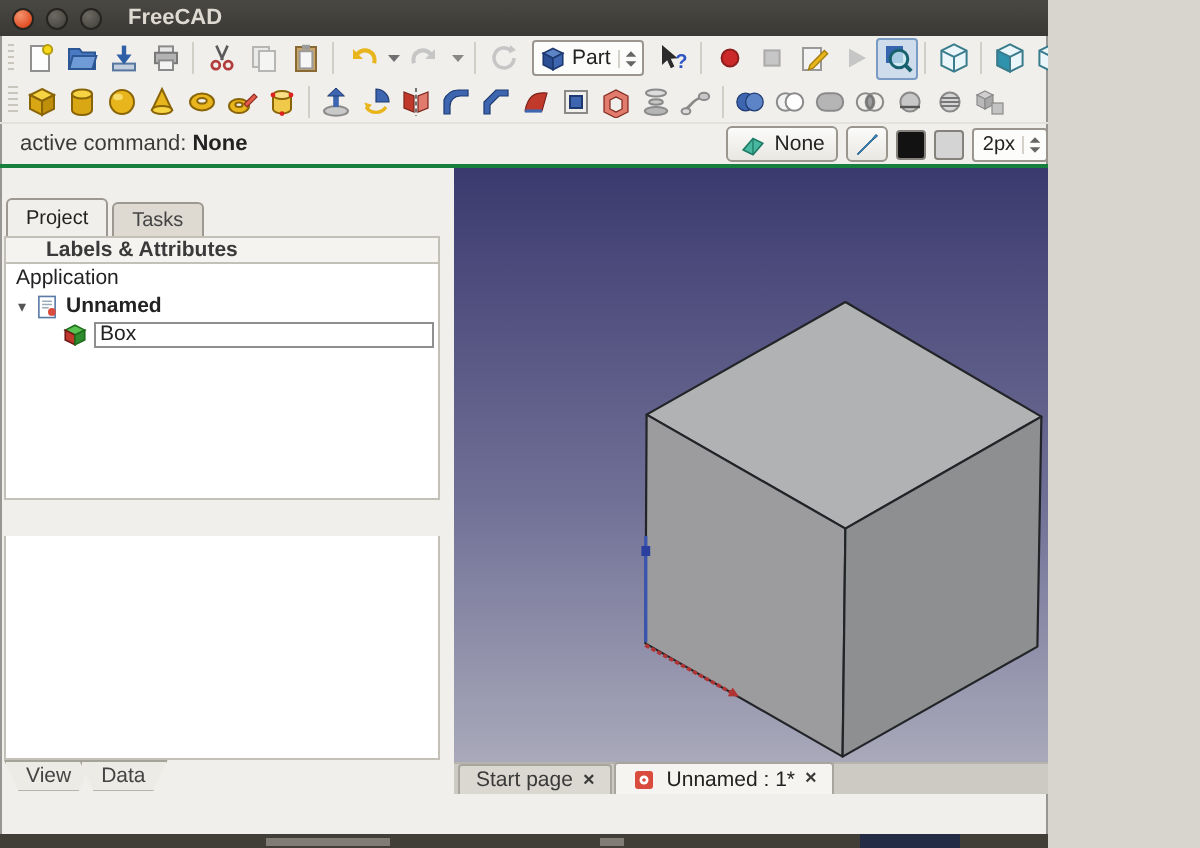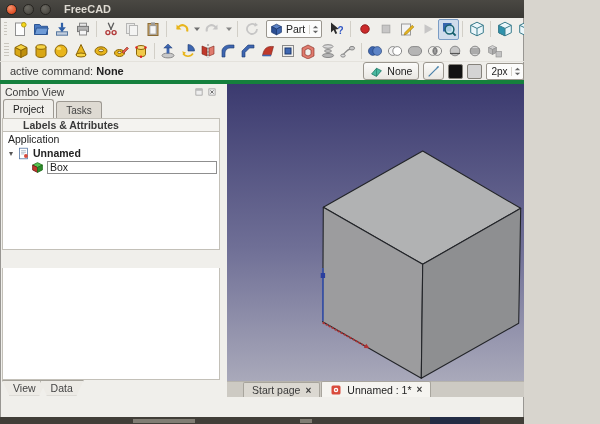--- a/index.html
+++ b/index.html
@@ -29,21 +29,21 @@
   .ti svg{width:100%;height:100%;display:block;}
   .tsep{width:1px;height:16px;background:#d2cfc7;margin:0 3px;}
   .combo{display:flex;align-items:center;gap:3px;width:88px;height:18px;background:#fcfcfb;
     border:1px solid #9a968e;border-radius:2px;padding:0 2px 0 3px;margin:0 4px;box-sizing:border-box;}
   .combo .wbicon{width:13px;height:13px;} .combo .wbicon svg{width:100%;height:100%;display:block;}
   .combo .clabel{font-size:10.5px;color:#222;}
   .spincol{margin-left:auto;display:flex;flex-direction:column;gap:1px;border-left:1px solid #d5d2ca;padding-left:2px;}
   .spincol .sarr{width:7px;height:4px;} .spincol .sarr svg{width:100%;height:100%;display:block;}
   
   .cmdbar{position:absolute;left:0;top:62px;width:600px;height:22px;display:flex;align-items:center;
-    border-bottom:4px solid #15803d;box-sizing:border-box;}
+    border-bottom:2px solid #15803d;box-sizing:border-box;}
   .cmdtext{padding-left:10px;color:#3a3a3a;}
   .cmdtext b{color:#222;}
   .tray{margin-left:auto;display:flex;align-items:center;gap:4px;padding-right:7px;}
   .tray-btn{height:18px;border:1px solid #9a968e;border-radius:3px;background:linear-gradient(#fbfbfa,#e9e7e2);
     display:flex;align-items:center;gap:4px;padding:0 6px;box-sizing:border-box;font-size:10.5px;color:#222;}
   .tray-btn .ti{width:13px;height:13px;}
   .tray-btn.iconic{padding:0 3px;}
   .swatch{width:15px;height:15px;border:1px solid #85827b;border-radius:2px;box-sizing:border-box;}
   .swatch.black{background:#121212;} .swatch.face{background:#d4d4d4;}
   .spinbox{height:17px;border:1px solid #9a968e;border-radius:2px;background:#fcfcfb;display:flex;
@@ -77,21 +77,21 @@
   .btabs{position:absolute;left:2px;bottom:0;height:17px;display:flex;}
   .btab{height:16px;padding:0 11px;display:flex;align-items:center;font-size:10.5px;color:#444;
     background:#edebe6;clip-path:polygon(0 0,100% 0,84% 96%,16% 96%);
     box-shadow:inset 0 0 0 1px #a5a29a;margin-right:-7px;}
   
   .viewport{position:absolute;left:227px;top:84px;width:373px;height:297px;
     background:linear-gradient(180deg,#3b3a6f 0%,#6f6f96 55%,#a9a9ba 100%);}
   .viewport svg.scene{position:absolute;left:0;top:0;width:100%;height:100%;display:block;}
   
   .mditabs{position:absolute;left:227px;top:381px;width:373px;height:16px;background:#cdcac3;
-    border-top:1px solid #b7b4ad;display:flex;align-items:flex-end;padding-left:16px;box-sizing:border-box;}
+    border-top:1px solid #b7b4ad;display:flex;align-items:flex-end;padding-left:2px;box-sizing:border-box;}
   .mtab{height:14px;display:flex;align-items:center;gap:5px;padding:0 8px;font-size:10.5px;
     background:#dbd8d1;border:1px solid #a8a59d;border-bottom:none;color:#3a3a3a;border-radius:2px 2px 0 0;margin-right:1px;}
   .mtab.active{height:15px;background:#f5f4f0;color:#222;}
   .mtab .micon{width:12px;height:12px;} .mtab .micon svg{width:100%;height:100%;display:block;}
   .mtab .mclose{font-size:10px;font-weight:bold;color:#3a3a3a;}
   
   .statusbar{position:absolute;left:0;top:397px;width:600px;height:20px;background:#f0efeb;
     border-top:1px solid #c9c6bf;display:flex;align-items:center;box-sizing:border-box;}
   .sright{margin-left:auto;display:flex;align-items:center;gap:9px;padding-right:10px;}
   .ssep{width:1px;height:13px;background:#c5c2bb;}
@@ -616,37 +616,20 @@
               <rect x="8.6" y="2" width="5.4" height="5.4" fill="#3e66b0"></rect>
               <rect x="2" y="8.6" width="5.4" height="5.4" fill="#3fa046"></rect>
               <rect x="8.6" y="8.6" width="5.4" height="5.4" fill="#e8b51c"></rect>
             </svg>
           </span>
       </div>
     </div>
   </div>
 
   <div class="leftpanel">
-    <div class="dockhdr">
-      <span>Combo View</span>
-      <span class="dockicons">
-        <span class="di">
-            <svg viewBox="0 0 16 16">
-              <rect x="3" y="3" width="10" height="10" fill="#eee" stroke="#8a8a8a"></rect>
-              <rect x="3" y="3" width="10" height="3" fill="#bbb"></rect>
-            </svg>
-          </span>
-        <span class="di">
-            <svg viewBox="0 0 16 16">
-              <rect x="3" y="3" width="10" height="10" fill="#eee" stroke="#8a8a8a"></rect>
-              <path d="M5.5 5.5l5 5M10.5 5.5l-5 5" stroke="#555" stroke-width="1.3"></path>
-            </svg>
-          </span>
-      </span>
-    </div>
     <div class="cvtabs">
       <div class="cvtab active">
         <span>Project</span>
       </div>
       <div class="cvtab">
         <span>Tasks</span>
       </div>
     </div>
     <div class="lahdr">
       <span>Labels &amp; Attributes</span>

